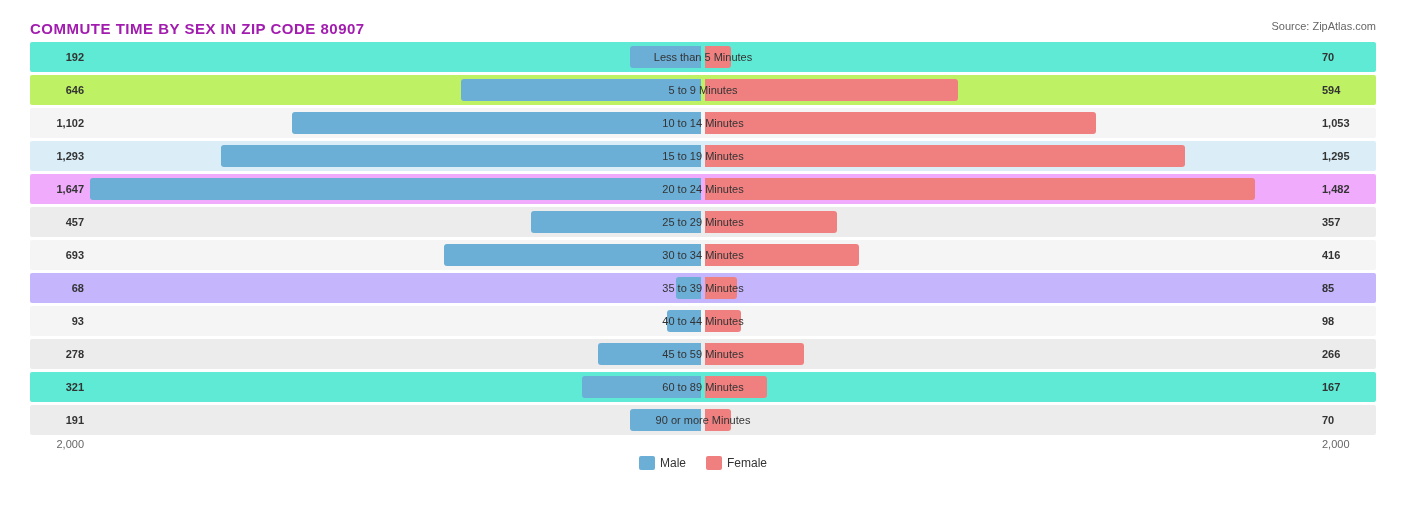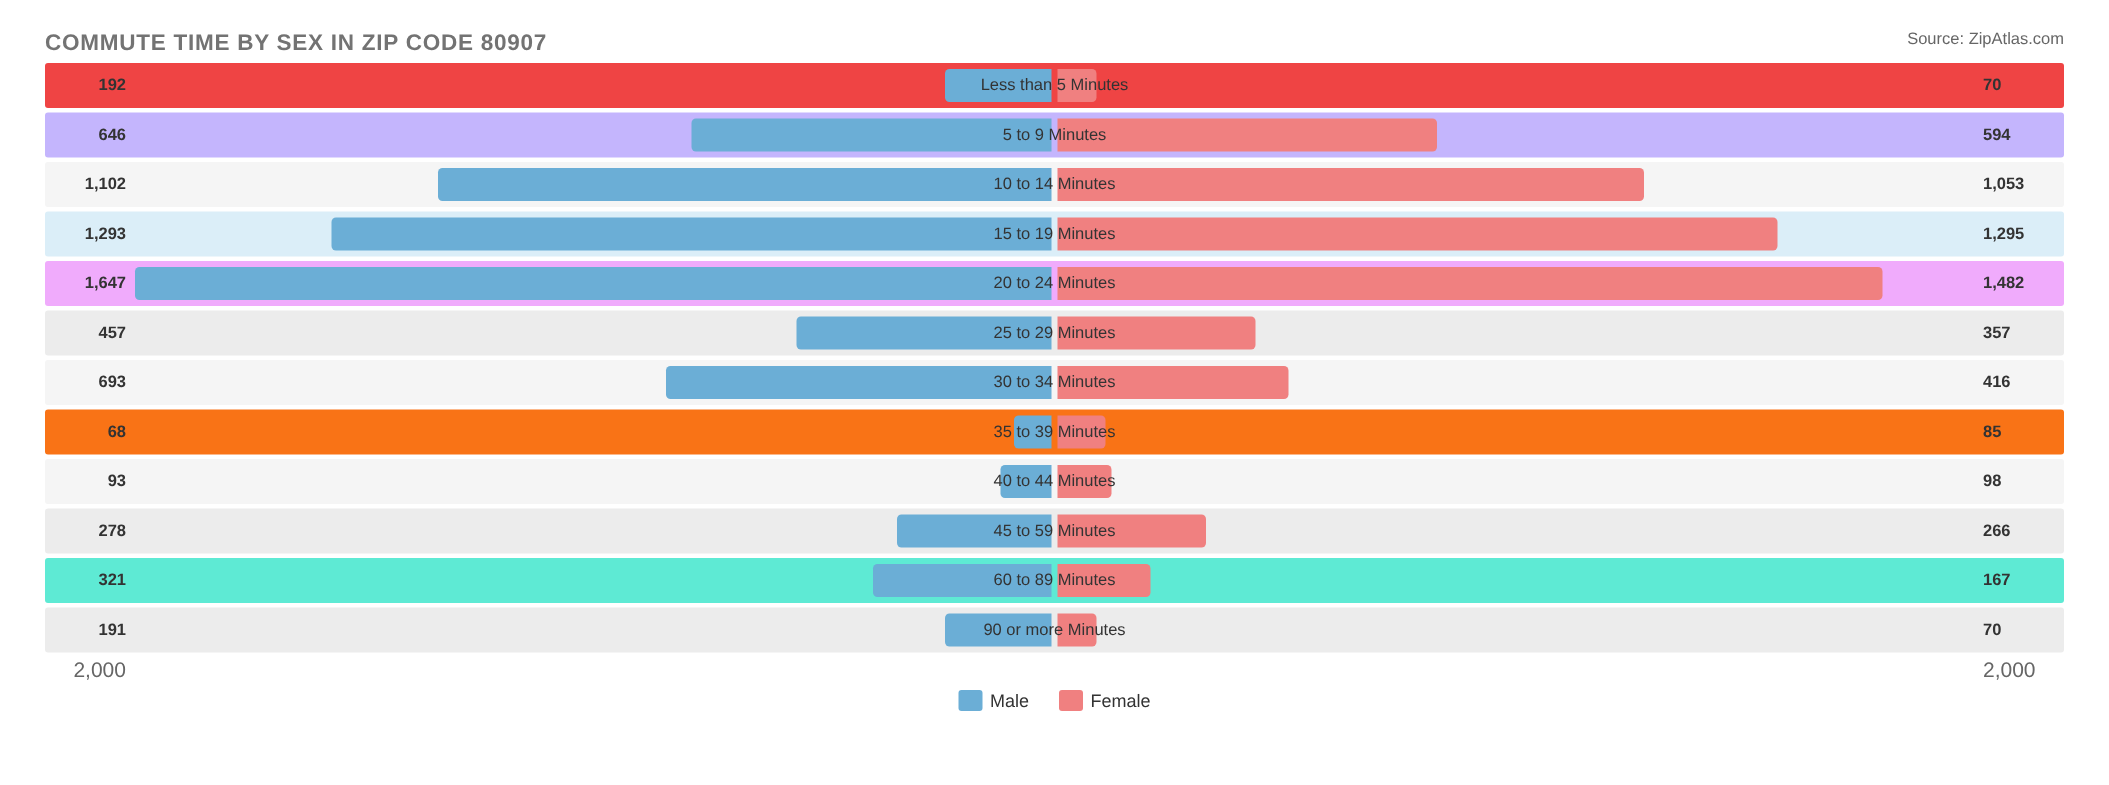--- a/index.html
+++ b/index.html
@@ -8,21 +8,21 @@
       background: #fff;
       width: 1406px;
       min-height: 523px;
       padding: 20px 30px;
     }
     .title {
       font-size: 15px;
       font-weight: bold;
       text-transform: uppercase;
       letter-spacing: 0.5px;
-      color: #737373;
+      color: #a21caf;
       margin-bottom: 4px;
     }
     .source {
       font-size: 11px;
       color: #666;
       text-align: right;
       margin-bottom: 10px;
     }
     .chart-area {
       position: relative;
@@ -101,21 +101,21 @@
       text-align: left;
       font-size: 11px;
       color: #333;
       padding-left: 6px;
       flex-shrink: 0;
       font-weight: bold;
     }
     .axis-row {
       display: flex;
       margin-top: 0;
-      font-size: 14px;
+      font-size: 11px;
       color: #666;
     }
     .axis-left {
       width: 60px;
       text-align: right;
       padding-right: 6px;
     }
     .axis-center {
       flex: 1;
     }
@@ -146,34 +146,34 @@
 </head>
 <body>
 
 <div>
   <div style="display:flex; justify-content:space-between; align-items:flex-start;">
     <div class="title">COMMUTE TIME BY SEX IN ZIP CODE 80907</div>
     <div class="source">Source: ZipAtlas.com</div>
   </div>
 
   <div class="chart-area" id="chart-rows">
-  <div class="row" style="background: #ef4444;">
+  <div class="row" style="background: #5eead4;">
       <div class="left-val">192</div>
       <div class="bars-center">
         <div class="male-bar-wrap">
           <div class="male-bar" style="width:11.657559198542804%;"></div>
         </div>
         <div class="label-center">Less than 5 Minutes</div>
         <div class="female-bar-wrap">
           <div class="female-bar" style="width:4.250151791135397%;"></div>
         </div>
       </div>
       <div class="right-val">70</div>
     </div>
-      <div class="row" style="background: #c4b5fd;">
+      <div class="row" style="background: #bef264;">
       <div class="left-val">646</div>
       <div class="bars-center">
         <div class="male-bar-wrap">
           <div class="male-bar" style="width:39.22282938676381%;"></div>
         </div>
         <div class="label-center">5 to 9 Minutes</div>
         <div class="female-bar-wrap">
           <div class="female-bar" style="width:41.34790528233151%;"></div>
         </div>
       </div>
@@ -237,21 +237,21 @@
         <div class="male-bar-wrap">
           <div class="male-bar" style="width:42.07650273224044%;"></div>
         </div>
         <div class="label-center">30 to 34 Minutes</div>
         <div class="female-bar-wrap">
           <div class="female-bar" style="width:25.258044930176077%;"></div>
         </div>
       </div>
       <div class="right-val">416</div>
     </div>
-      <div class="row" style="background: #f97316;">
+      <div class="row" style="background: #c4b5fd;">
       <div class="left-val">68</div>
       <div class="bars-center">
         <div class="male-bar-wrap">
           <div class="male-bar" style="width:4.128718882817243%;"></div>
         </div>
         <div class="label-center">35 to 39 Minutes</div>
         <div class="female-bar-wrap">
           <div class="female-bar" style="width:5.160898603521554%;"></div>
         </div>
       </div>

